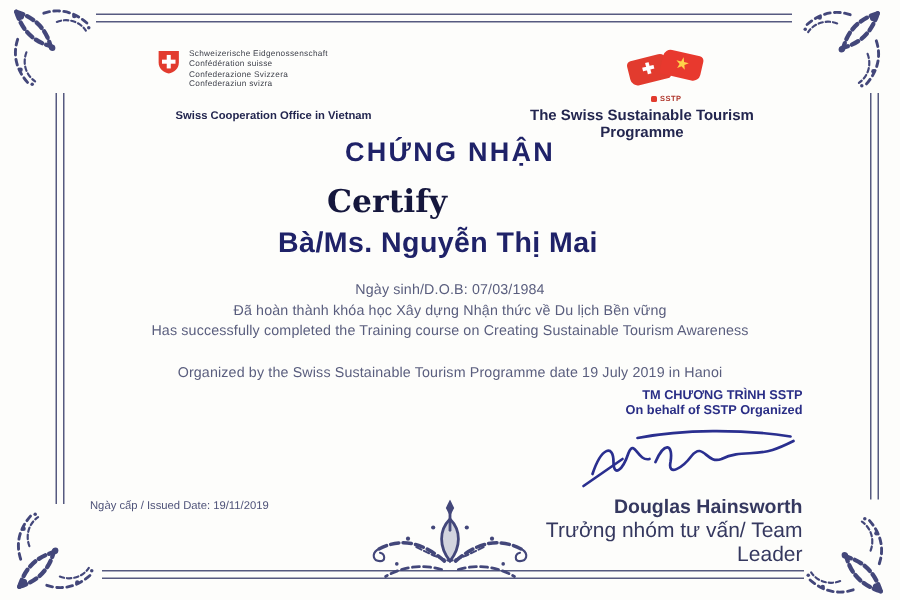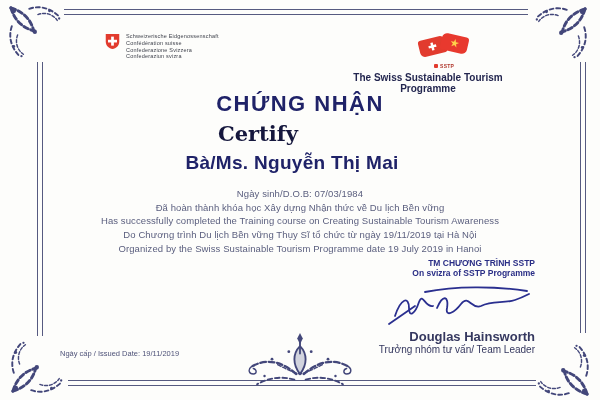--- a/index.html
+++ b/index.html
@@ -35,37 +35,37 @@
   .flag-vietnam{left:22px; top:4px; transform:rotate(13deg); background:#e8392e; border-radius:5px 3px 5px 2px;}
   .cross-glyph{color:#fff; font-size:10px; line-height:1; font-weight:bold;}
   .star-glyph{color:#ffd24a; font-size:11px; line-height:1;}
   .sstp-mini{position:absolute; left:434px; top:63px; display:flex; align-items:center; gap:2px;
              font-size:5px; color:#b0382e; font-weight:bold; letter-spacing:.3px;}
   .sstp-mini-mark{width:4px; height:4px; background:#e23b2e; display:inline-block; border-radius:1px;}
   .programme-label{position:absolute; left:352px; top:72px; width:152px; text-align:center;
                    font-size:10px; font-weight:bold; color:#23264f;}
   
   .title-vi{position:absolute; left:0; width:600px; top:91px; text-align:center;
-            font-size:22px; font-weight:800; letter-spacing:1.5px; color:#1f2268;}
+            font-size:18px; font-weight:800; letter-spacing:1.5px; color:#1f2268;}
   .title-en{position:absolute; left:0; width:516px; top:121px; text-align:center;
             font-family:"DejaVu Serif", serif; font-weight:bold; font-size:21px; color:#15173d;}
   .recipient{position:absolute; left:0; width:584px; top:152px; text-align:center;
              font-size:19px; font-weight:bold; color:#1f2268; letter-spacing:.3px;}
   
   .body-line{position:absolute; left:0; width:600px; text-align:center;
              font-size:9.5px; color:#5a5e7e; letter-spacing:.1px;}
   .ln-dob{top:188px;} .ln2{top:202px;} .ln3{top:215px;} .ln4{top:229px;} .ln5{top:243px;}
   
   .sig-block{position:absolute; left:335px; top:258px; width:200px; text-align:right;}
   .onbehalf{font-size:8.5px; font-weight:bold; color:#2a2e86; line-height:10px;}
   .sig-svg{margin-top:4px;}
   .sig-name{font-size:13px; font-weight:bold; color:#35385f; margin-top:-2px;}
-  .sig-title{font-size:10px; color:#35385f;}
-  
-  .issued{position:absolute; left:60px; top:349px; font-size:7.5px; color:#4e5278;text-align:right;}
+  .sig-title{font-size:14px; color:#35385f;}
+  
+  .issued{position:absolute; left:60px; top:332px; font-size:7.5px; color:#4e5278;text-align:right;}
 </style>
 </head>
 <body>
 
 <div class="cert">
 
   <div class="b-line b-h b-top"></div>
   <div class="b-line b-h b-bottom"></div>
   <div class="b-line b-v b-left"></div>
   <div class="b-line b-v b-right"></div>
@@ -183,20 +183,21 @@
       <rect x="8.2" y="4.5" width="3.6" height="12" fill="#fff"></rect>
       <rect x="4" y="8.7" width="12" height="3.6" fill="#fff"></rect>
     </svg>
     <div class="swiss-lines">
       <div>Schweizerische Eidgenossenschaft</div>
       <div>Confédération suisse</div>
       <div>Confederazione Svizzera</div>
       <div>Confederaziun svizra</div>
     </div>
   </div>
+  <div class="office-label">Swiss Cooperation Office in Vietnam</div>
 
   <div class="flags">
     <div class="flag flag-swiss">
       <span class="cross-glyph">✚</span>
     </div>
     <div class="flag flag-vietnam">
       <span class="star-glyph">★</span>
     </div>
   </div>
   <div class="sstp-mini">
@@ -205,26 +206,25 @@
   </div>
   <div class="programme-label">The Swiss Sustainable Tourism Programme</div>
 
   <div class="title-vi">CHỨNG NHẬN</div>
   <div class="title-en">Certify</div>
   <div class="recipient">Bà/Ms. Nguyễn Thị Mai</div>
 
   <div class="body-line ln-dob">Ngày sinh/D.O.B: 07/03/1984</div>
   <div class="body-line ln3">Has successfully completed the Training course on Creating Sustainable Tourism Awareness</div>
   <div class="body-line ln2">Đã hoàn thành khóa học Xây dựng Nhận thức về Du lịch Bền vững</div>
-  <div class="body-line ln4">Do Chương trình Du lịch Bền vững Thụy Sĩ tổ chức từ ngày 19/11/2019 tại Hà Nội</div>
   <div class="body-line ln5">Organized by the Swiss Sustainable Tourism Programme date 19 July 2019 in Hanoi</div>
 
   <div class="sig-block">
     <div class="onbehalf">TM CHƯƠNG TRÌNH SSTP</div>
-    <div class="onbehalf">On svizra of SSTP Programme</div>
+    <div class="onbehalf">On behalf of SSTP Organized</div>
     <svg class="sig-svg" viewBox="0 0 150 45" width="150" height="45">
       <g stroke="#2a2f8f" fill="none" stroke-width="1.8" stroke-linecap="round">
         <path d="M40 10 C 70 4, 110 4, 142 9"></path>
         <path d="M10 34 C 16 16, 24 14, 24 26 C 24 36, 30 32, 34 20 C 38 10, 40 26, 48 24"></path>
         <path d="M52 26 C 58 12, 64 14, 62 26 C 60 36, 70 30, 76 22 C 84 12, 86 28, 96 24 C 108 18, 118 22, 130 18 C 136 16, 140 14, 144 12"></path>
         <path d="M4 42 L 30 24"></path>
       </g>
     </svg>
     <div class="sig-name">Douglas Hainsworth</div>
     <div class="sig-title">Trưởng nhóm tư vấn/ Team Leader</div>

